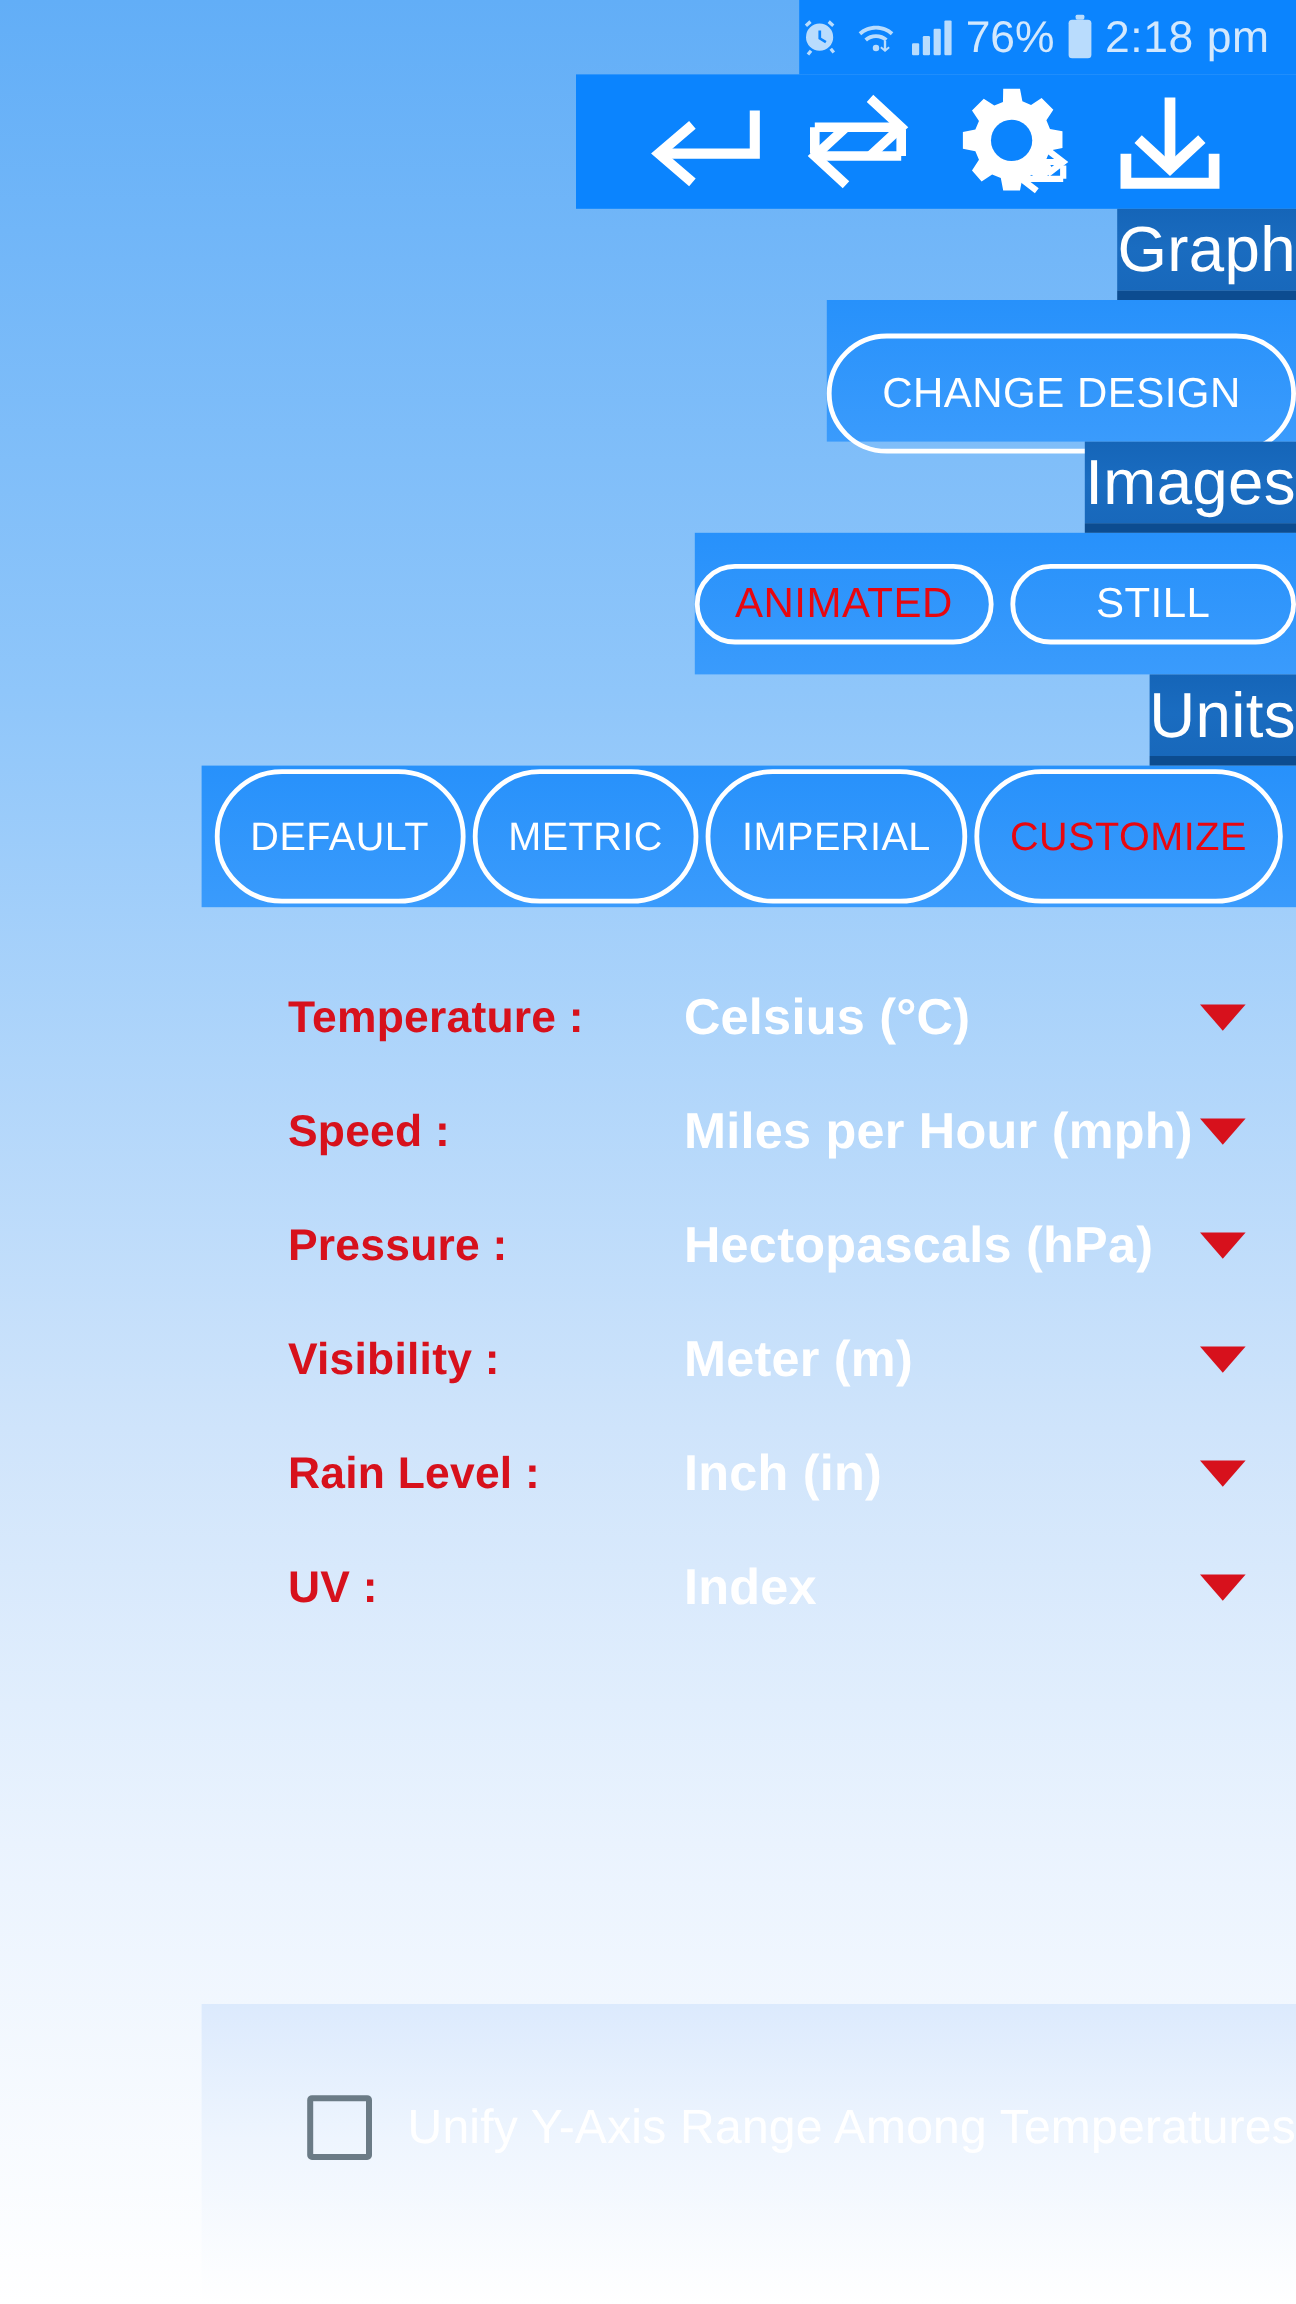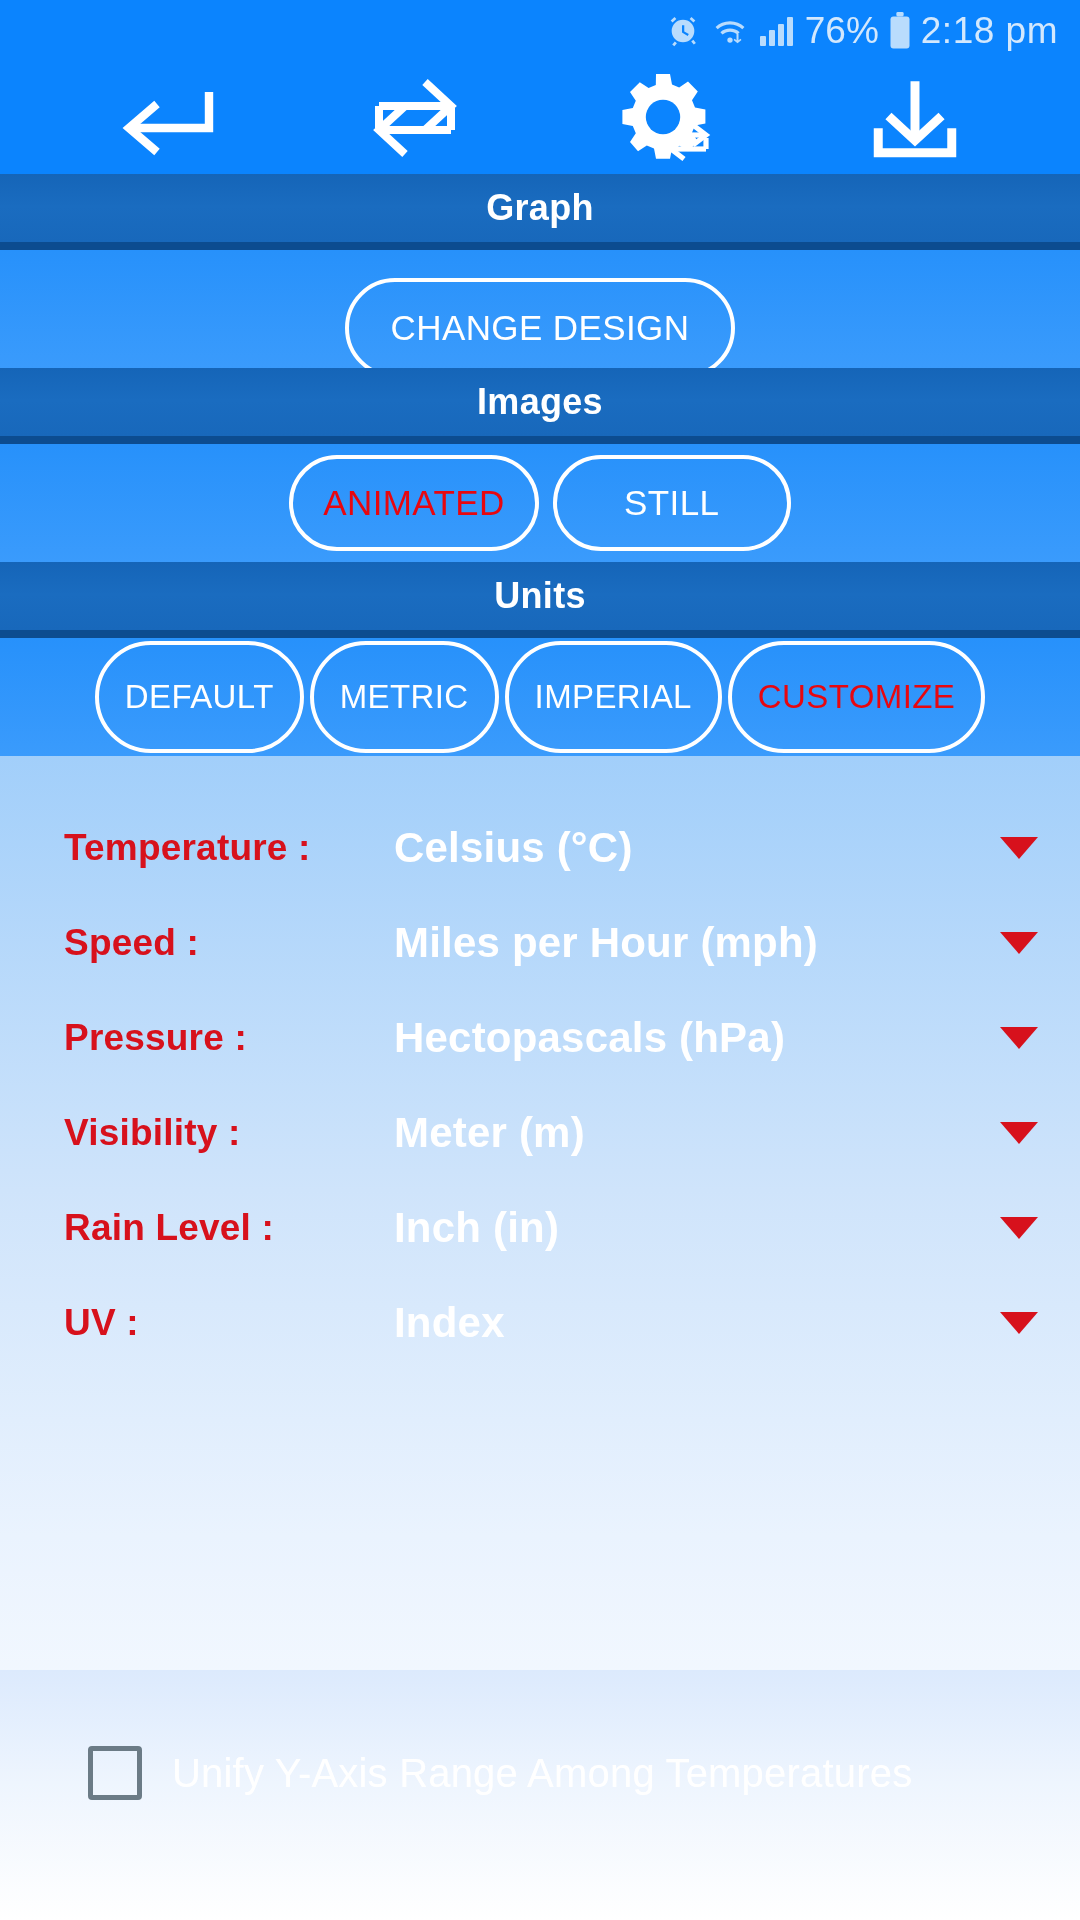--- a/index.html
+++ b/index.html
@@ -7,20 +7,21 @@
     width:1080px; height:1920px;
     font-family:"Liberation Sans", sans-serif;
     overflow:hidden;
     background:#ffffff;
   }
   #screen {
     width:1080px; height:1920px;
     position:relative;
     display:flex; flex-direction:column;
     background:linear-gradient(180deg,#62aef7 0%, #8fc6fa 30%, #cfe4fb 62%, #eaf3fe 80%, #ffffff 100%);
+    align-items:flex-end;
   }
 
   
   .statusbar {
     height:62px; flex:0 0 62px;
     background:#0b84fe;
     display:flex; align-items:center; justify-content:flex-end;
     padding-right:22px; gap:10px;
   }
   .status-icon { display:flex; align-items:center; }
@@ -53,21 +54,21 @@
     display:flex; align-items:center; justify-content:center;
     background:linear-gradient(180deg,#1565b8 0%, #1a6cc0 48%, #1868bb 100%);
     border-bottom:8px solid #0c4c90;
     position:relative;
   }
   .section-head.gray {
     background:linear-gradient(180deg,#9aa7b0 0%, #97a4ae 50%, #8e9ca6 100%);
     border-bottom:8px solid #5c6b75;
   }
   .section-head span {
-    color:#ffffff; font-size:36px; font-weight:700; letter-spacing:0.3px;
+    color:#ffffff; font-size:53px; font-weight:400; letter-spacing:0.3px;
   }
 
   
   .btn-row {
     display:flex; align-items:center; justify-content:center;
     background:linear-gradient(180deg,#2791fb 0%, #3a9bfc 100%);
     gap:0px;
   }
   .row-graph  { flex:0 0 118px; height:118px; }
   .row-images { flex:0 0 118px; height:118px; gap:14px; }
@@ -78,21 +79,21 @@
     border-radius:60px;
     background:transparent;
     color:#ffffff;
     display:flex; align-items:center; justify-content:center;
     cursor:pointer;
     font-size:34px; letter-spacing:0.4px;
     white-space:nowrap;
   }
   .pill.selected { color:#e8070f; }
   .pill-change  { height:100px; padding:0 42px; font-size:35px;margin-top:37px; }
-  .pill-img     { height:96px; min-width:238px; padding:0 30px; font-size:35px; }
+  .pill-img     { height:67px; min-width:238px; padding:0 30px; font-size:35px; }
   .pill-unit    { height:112px; padding:0 26px; font-size:33px; margin:0 3px; }
 
   
   .units-list {
     flex:1 1 auto;
     display:flex; flex-direction:column;
     padding:44px 0 0 0;
   }
   .unit-row {
     height:95px;

